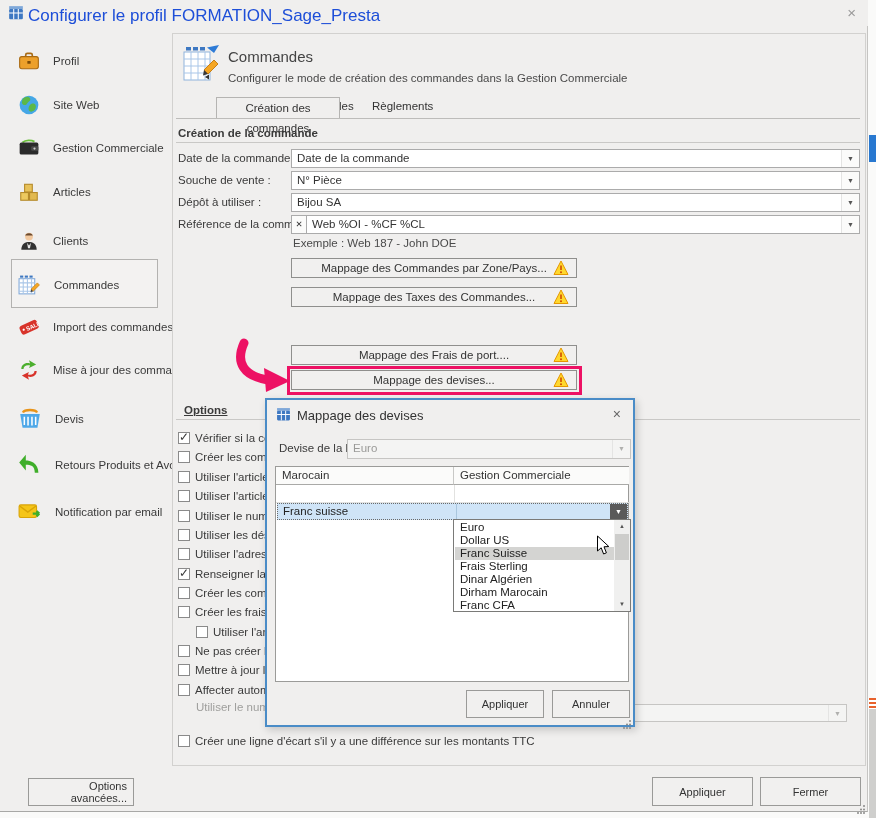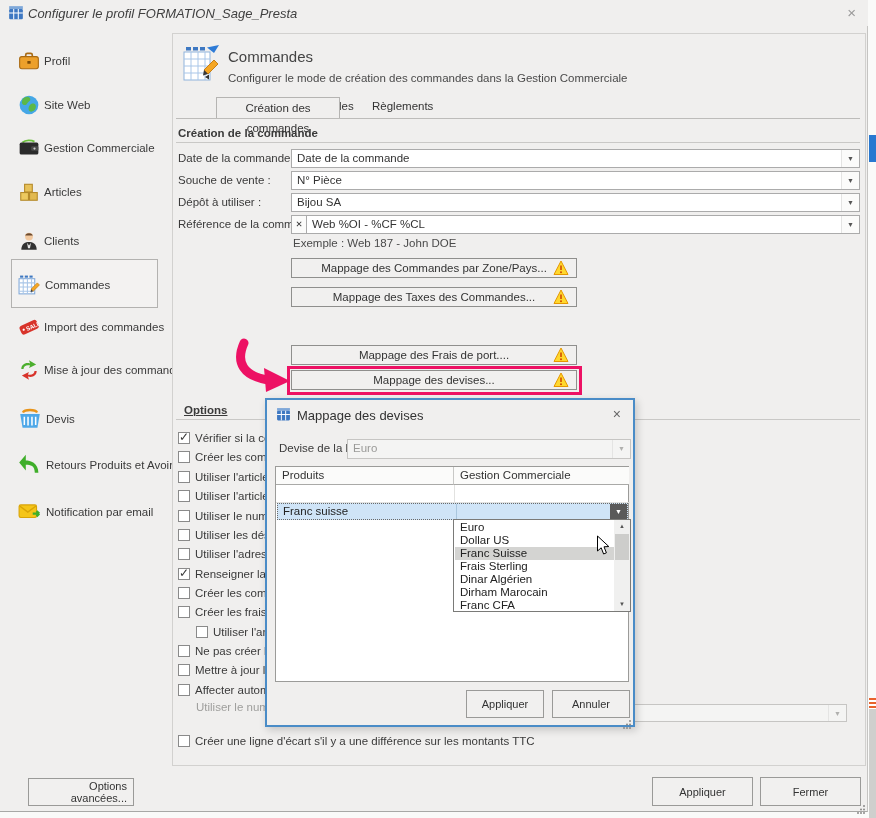--- a/index.html
+++ b/index.html
@@ -2,24 +2,24 @@
 <html><head>
 <meta charset="utf-8">
 <style>
   html,body{margin:0;padding:0;background:#e9e8e7;}
   #screen{position:relative;width:876px;height:818px;overflow:hidden;
     font-family:"Liberation Sans",sans-serif;background:#fafaf9;}
   .abs{position:absolute;}
   #window{position:absolute;left:0;top:0;width:868px;height:812px;background:#f0efee;
     border-right:1px solid #c5c4c2;border-bottom:1px solid #a8a8a6;box-sizing:border-box;}
   .titlebar{position:absolute;left:0;top:0;width:868px;height:26px;background:#f0efee;}
-  .titlebar .ttext{position:absolute;left:28px;top:6px;font-size:13px;color:#404040;white-space:nowrap;font-style:italic;}
+  .titlebar .ttext{position:absolute;left:28px;top:6px;font-size:17px;color:#1d4ed8;white-space:nowrap;}
   .close-x{position:absolute;right:12px;top:4px;font-size:15px;color:#9a9a9a;cursor:default;}
   
-  .side-item{position:absolute;left:18px;display:flex;align-items:center;gap:4px;height:26px;}
+  .side-item{position:absolute;left:18px;display:flex;align-items:center;gap:13px;height:26px;}
   .side-item .slabel{font-size:11.5px;color:#3a3a3a;white-space:nowrap;}
   .sicon{flex:none;display:inline-flex;}
   .sel-box{position:absolute;left:11px;top:259px;width:147px;height:49px;background:#f3f2f1;
     border:1px solid #b3b2b0;box-sizing:border-box;}
   
   .panel{position:absolute;left:172px;top:33px;width:694px;height:733px;background:#f0efee;
     border:1px solid #d2d1cf;box-sizing:border-box;}
   .h-title{position:absolute;left:228px;top:48px;font-size:15px;color:#444;}
   .h-sub{position:absolute;left:228px;top:72px;font-size:11.5px;color:#4a4a4a;}
   .tabstrip{position:absolute;left:176px;top:97px;width:684px;height:21px;border-bottom:1px solid #bdbcba;}
@@ -417,21 +417,21 @@
       <span class="mtitle">Mappage des devises</span>
       <span class="mclose">×</span>
 
       <div class="flabel" style="left:12px;top:42px;">Devise de la boutique :</div>
       <div class="combo disabled" style="left:80px;top:39px;width:284px;height:20px;">
         <span>Euro</span>
         <span class="arr">▼</span>
       </div>
 
       <div class="mtable">
-        <div class="mth" style="left:0;width:178px;border-right:1px solid #c8c8c6;">Produits</div>
+        <div class="mth" style="left:0;width:178px;border-right:1px solid #c8c8c6;">Marocain</div>
         <div class="mth" style="left:178px;width:175px;">Gestion Commerciale</div>
         <div class="abs" style="left:0;top:18px;width:354px;height:17px;border-bottom:1px solid #e2e2e0;"></div>
         <div class="abs" style="left:178px;top:18px;width:1px;height:17px;background:#e2e2e0;"></div>
         <div class="selrow">
           <span>Franc suisse</span>
           <span class="abs" style="left:178px;top:0;width:1px;height:15px;background:#a9c6dd;"></span>
           <span class="ddbtn">▼</span>
         </div>
       </div>
 

